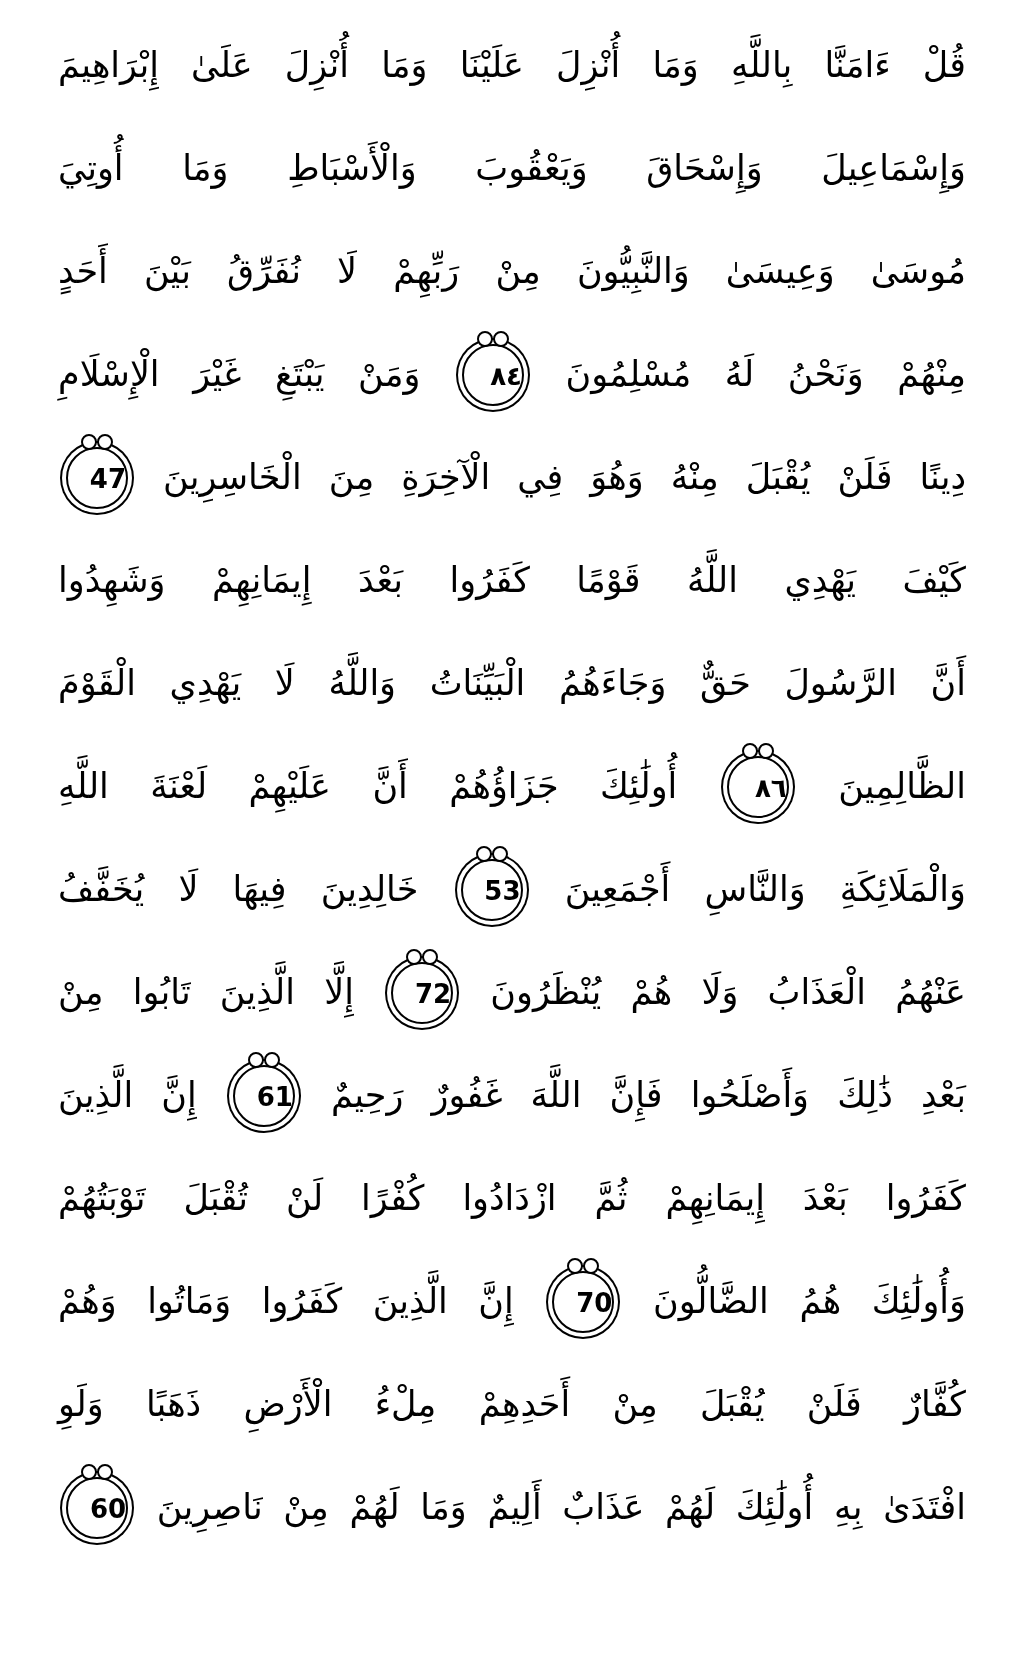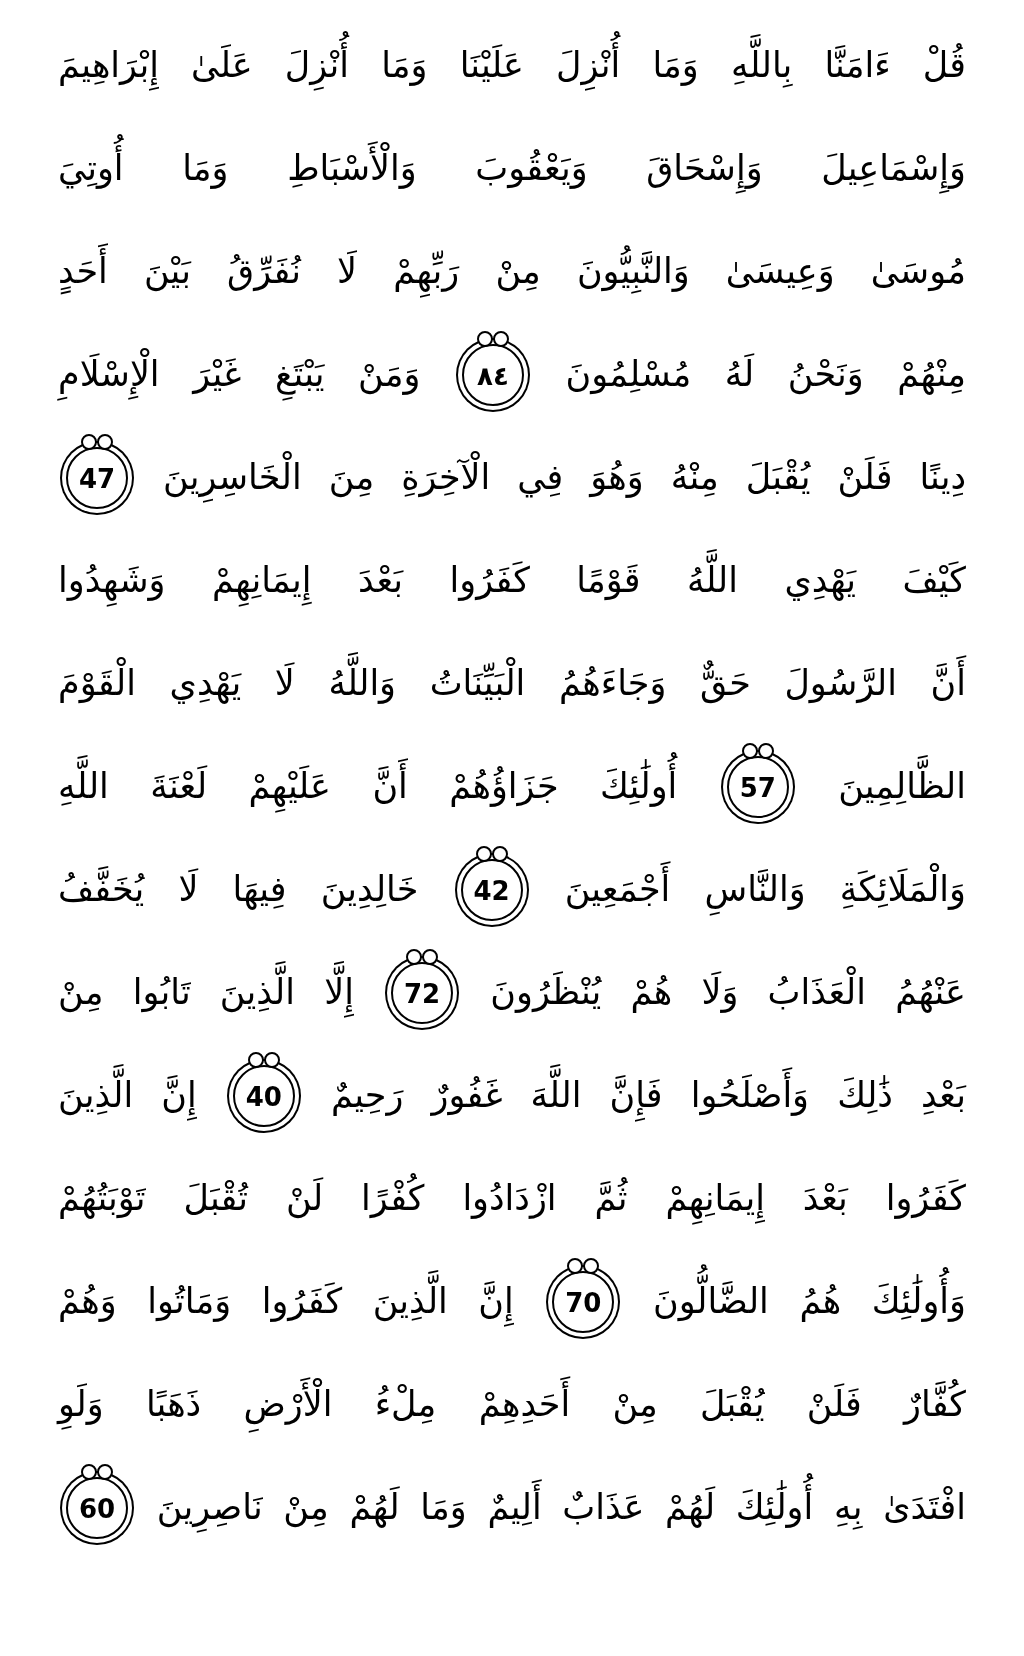--- a/index.html
+++ b/index.html
@@ -34,21 +34,21 @@
   .word {
     display: inline-block;
     color: #000000;
   }
   
   .verse-marker {
     position: relative;
     flex: none;
     display: inline-flex;
     align-items: center;
-    justify-content: center;
+    justify-content: flex-start;
     width: 58px;
     height: 58px;
     border: 2px solid #000000;
     border-radius: 50%;
     box-shadow: 0 0 0 4px #ffffff, 0 0 0 6px #000000;
     background: #ffffff;
     margin: 8px 8px;
   }
   
   .verse-marker::before,
@@ -150,35 +150,35 @@
       <span class="word">وَجَاءَهُمُ</span>
       <span class="word">الْبَيِّنَاتُ</span>
       <span class="word">وَاللَّهُ</span>
       <span class="word">لَا</span>
       <span class="word">يَهْدِي</span>
       <span class="word">الْقَوْمَ</span>
     </div>
     <div class="line">
       <span class="word">الظَّالِمِينَ</span>
       <span class="verse-marker">
-        <span class="verse-num">57</span>
+        <span class="verse-num">٨٦</span>
       </span>
       <span class="word">أُولَٰئِكَ</span>
       <span class="word">جَزَاؤُهُمْ</span>
       <span class="word">أَنَّ</span>
       <span class="word">عَلَيْهِمْ</span>
       <span class="word">لَعْنَةَ</span>
       <span class="word">اللَّهِ</span>
     </div>
     <div class="line">
       <span class="word">وَالْمَلَائِكَةِ</span>
       <span class="word">وَالنَّاسِ</span>
       <span class="word">أَجْمَعِينَ</span>
       <span class="verse-marker">
-        <span class="verse-num">42</span>
+        <span class="verse-num">53</span>
       </span>
       <span class="word">خَالِدِينَ</span>
       <span class="word">فِيهَا</span>
       <span class="word">لَا</span>
       <span class="word">يُخَفَّفُ</span>
     </div>
     <div class="line">
       <span class="word">عَنْهُمُ</span>
       <span class="word">الْعَذَابُ</span>
       <span class="word">وَلَا</span>
@@ -194,21 +194,21 @@
     </div>
     <div class="line">
       <span class="word">بَعْدِ</span>
       <span class="word">ذَٰلِكَ</span>
       <span class="word">وَأَصْلَحُوا</span>
       <span class="word">فَإِنَّ</span>
       <span class="word">اللَّهَ</span>
       <span class="word">غَفُورٌ</span>
       <span class="word">رَحِيمٌ</span>
       <span class="verse-marker">
-        <span class="verse-num">40</span>
+        <span class="verse-num">61</span>
       </span>
       <span class="word">إِنَّ</span>
       <span class="word">الَّذِينَ</span>
     </div>
     <div class="line">
       <span class="word">كَفَرُوا</span>
       <span class="word">بَعْدَ</span>
       <span class="word">إِيمَانِهِمْ</span>
       <span class="word">ثُمَّ</span>
       <span class="word">ازْدَادُوا</span>

